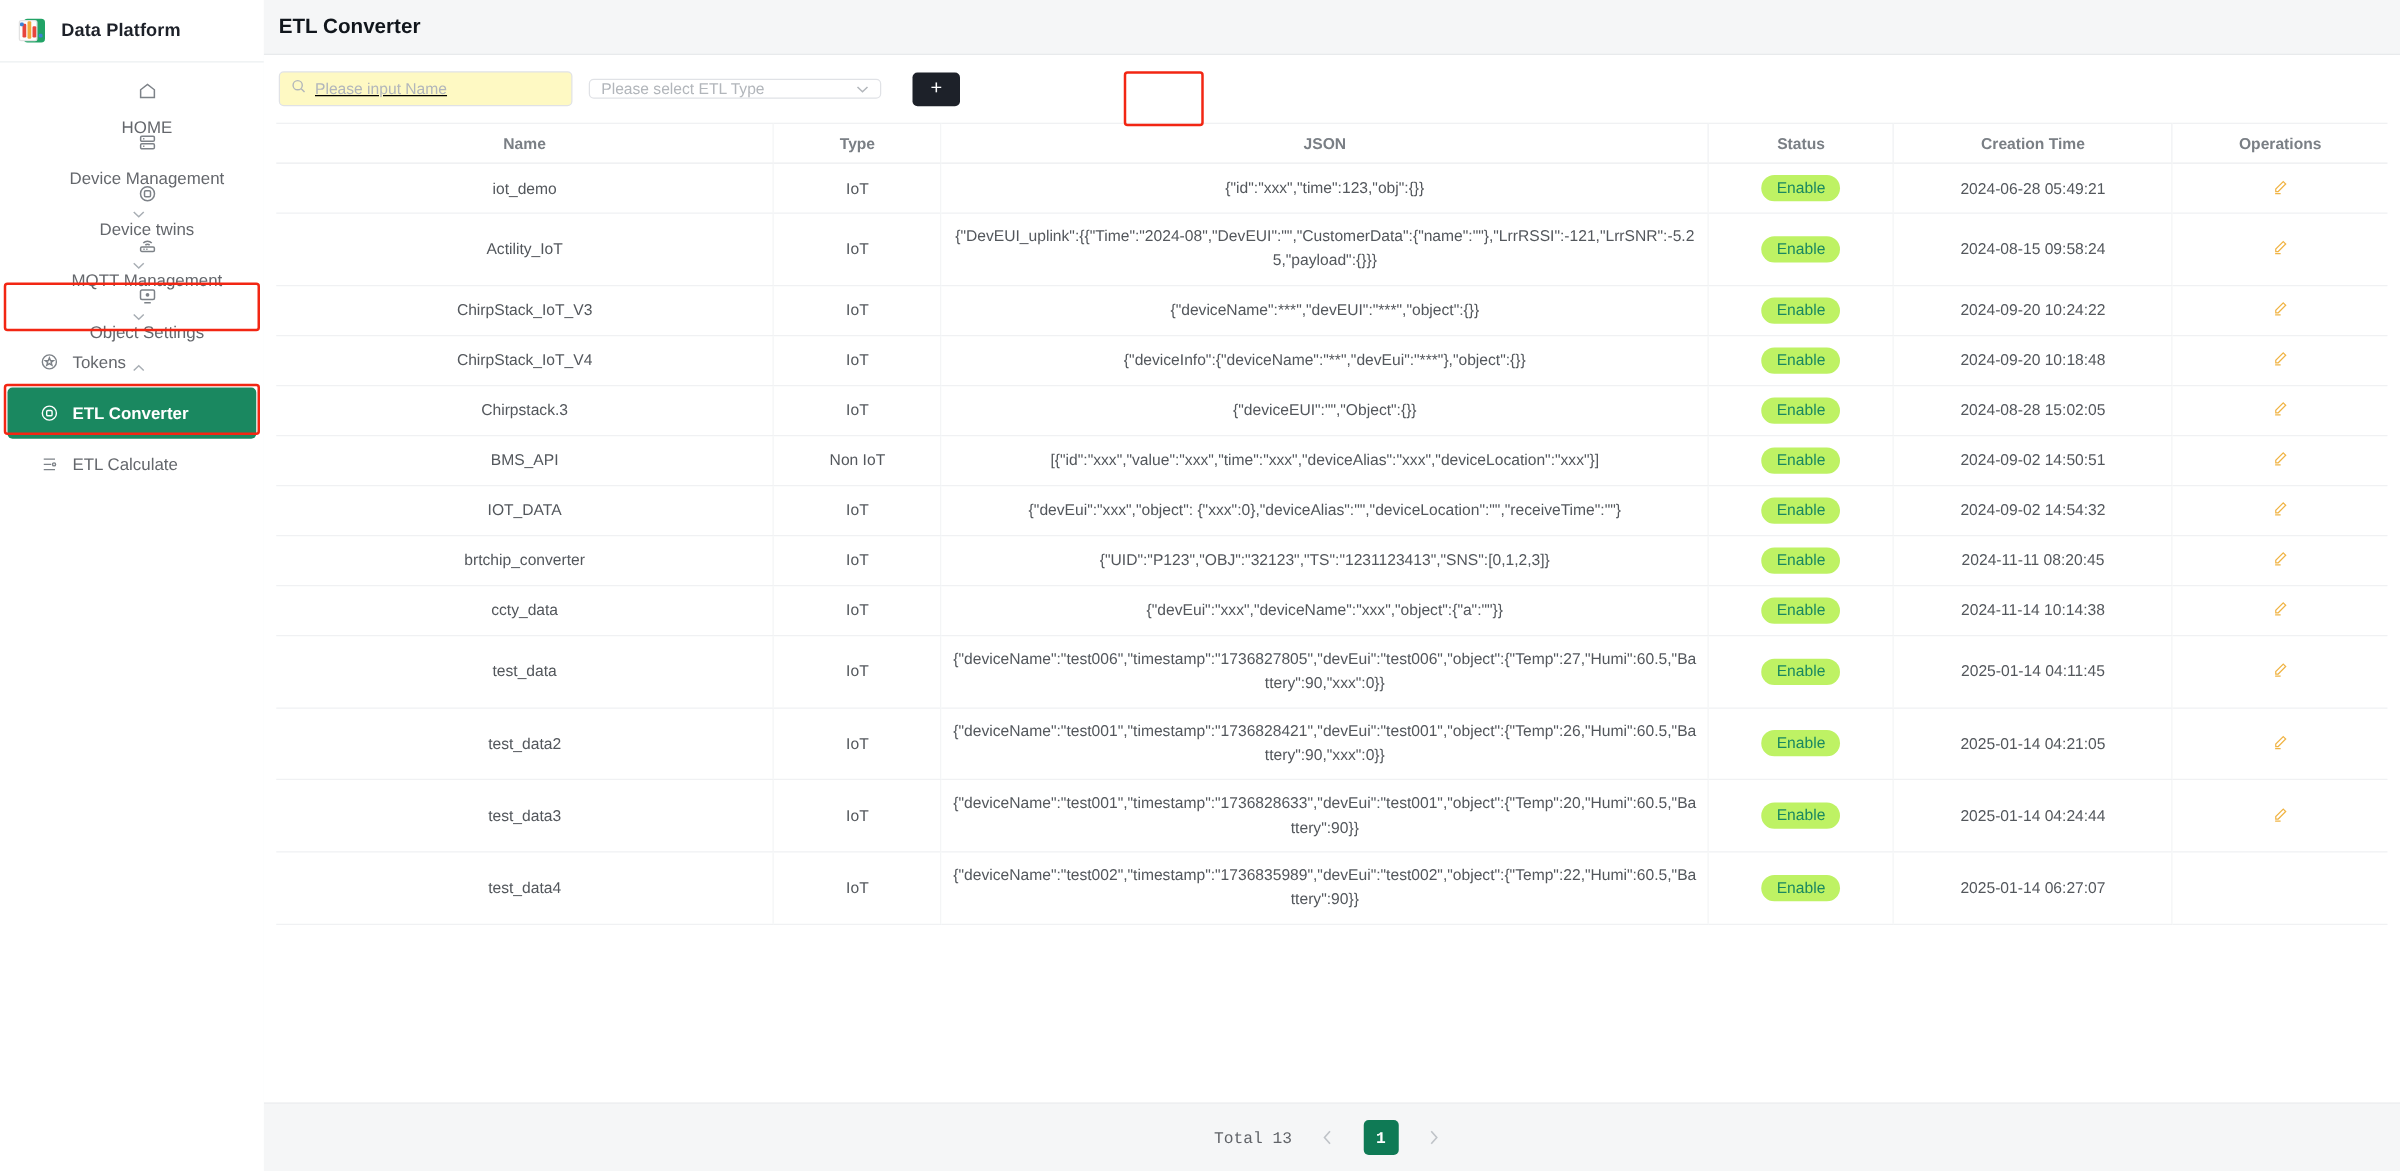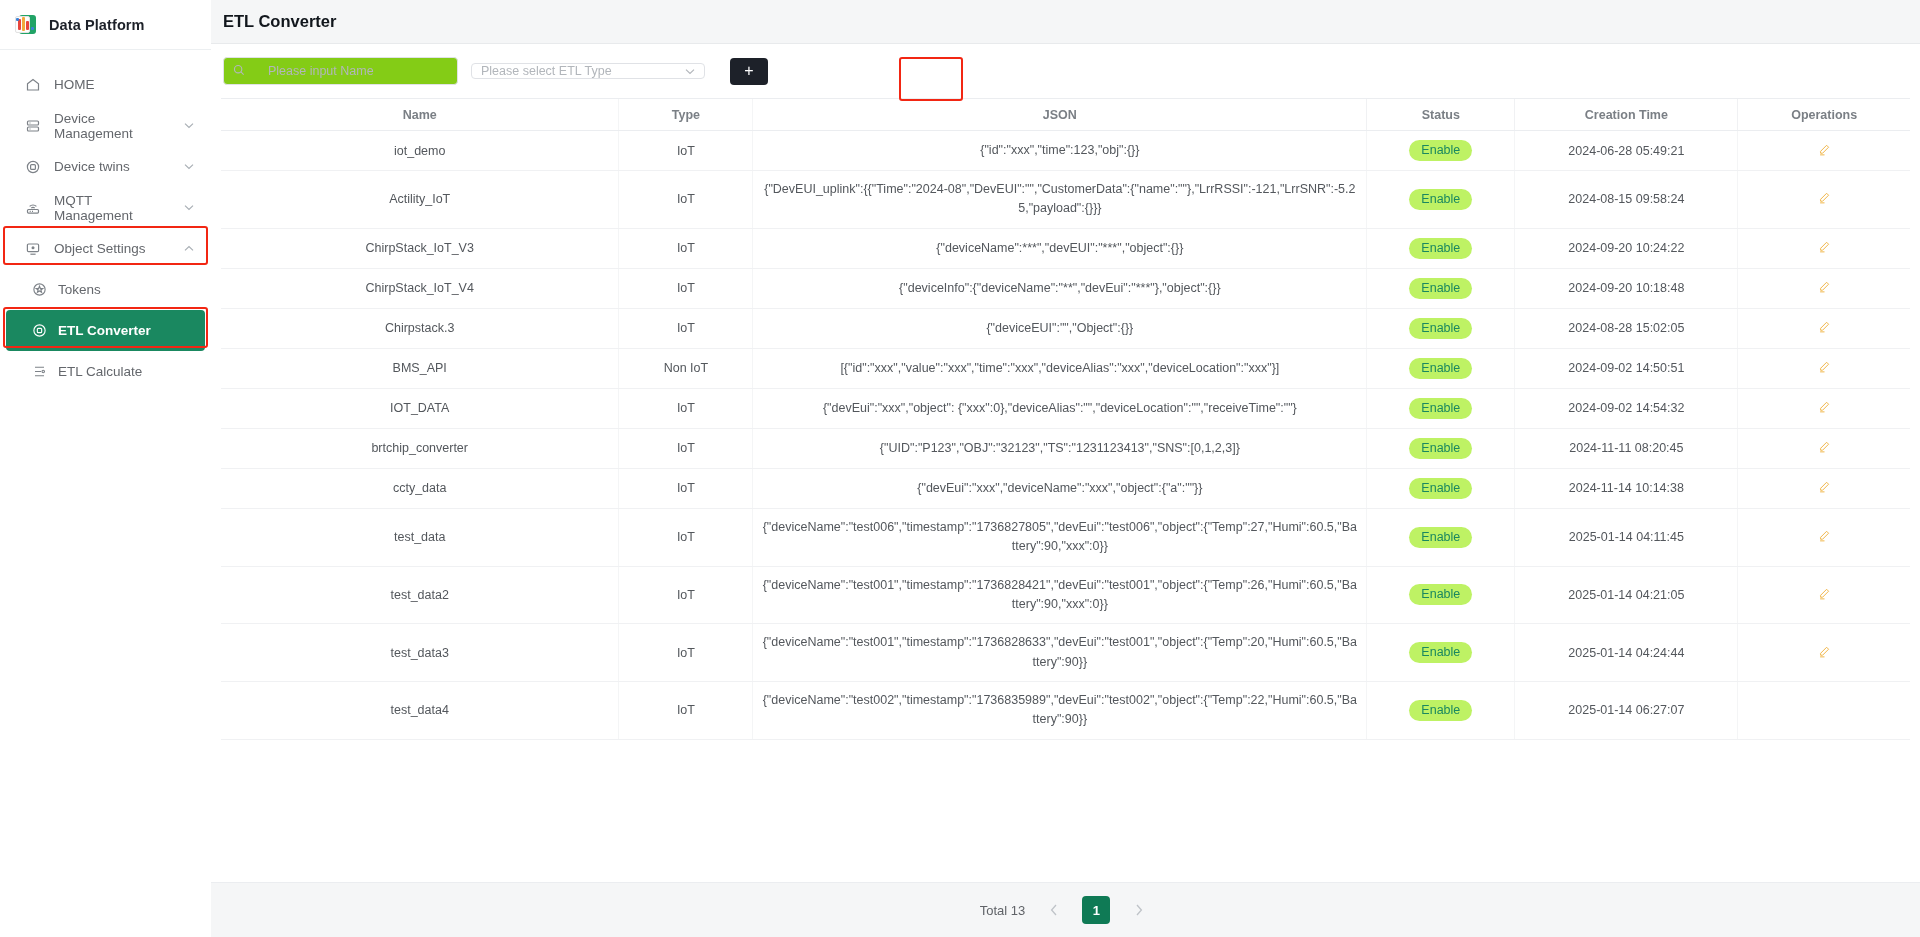--- a/index.html
+++ b/index.html
@@ -58,20 +58,21 @@
   .nav { padding-top: 14px; }
   .nav-item {
     height: 41px;
     display: flex; align-items: center;
     padding-left: 24px;
     gap: 13px;
     color: #64676c;
     font-size: 13.5px;
     cursor: pointer;
     position: relative;
+    flex-direction: column;
   }
   .nav-item .ic { width: 17px; height: 17px; flex: 0 0 17px; display:flex; align-items:center; justify-content:center; }
   .nav-item .label { flex: 1 1 auto; }
   .nav-item .chev {
     width: 16px; flex: 0 0 16px;
     margin-right: 14px;
     display: flex; align-items: center; justify-content: center;
     color: #9aa0a6;
   }
   .nav-sub {
@@ -131,22 +132,23 @@
     display: flex; align-items: center;
     padding: 0 0 0 12px;
     gap: 13px;
     position: relative;
   }
   .search-box {
     width: 235px; height: 28px;
     border: 1px solid #e0e2e6;
     border-radius: 4px;
     display: flex; align-items: center;
-    padding: 0 9px; gap: 23px;
-    background: #84cc16;
+    padding: 0 9px; gap: 7px;
+    background: #fef9c3;
+    text-decoration: underline;
   }
   .search-box input {
     border: none; outline: none;
     font-size: 12.5px; color: #3c4043;
     width: 100%;
     font-family: "Liberation Sans", sans-serif;
     background: transparent;
   }
   .search-box input::placeholder { color: #b2b6bb; }
   .select-box {
@@ -249,20 +251,21 @@
   }
   .edit-ic { color: #f0b445; display: inline-block; cursor: pointer; }
 
   
   .footer {
     height: 55px;
     background: #f5f6f7;
     border-top: 1px solid #ebedf0;
     display: flex; align-items: center; justify-content: center;
     gap: 16px;
+    font-family: Liberation Mono, monospace;
   }
   .total-text { font-size: 13px; color: #606368; }
   .pg-arrow {
     width: 25px; height: 25px;
     display: flex; align-items: center; justify-content: center;
     color: #bfc3c8; font-size: 13px;
     cursor: pointer;
   }
   .pg-num {
     width: 28px; height: 28px;

